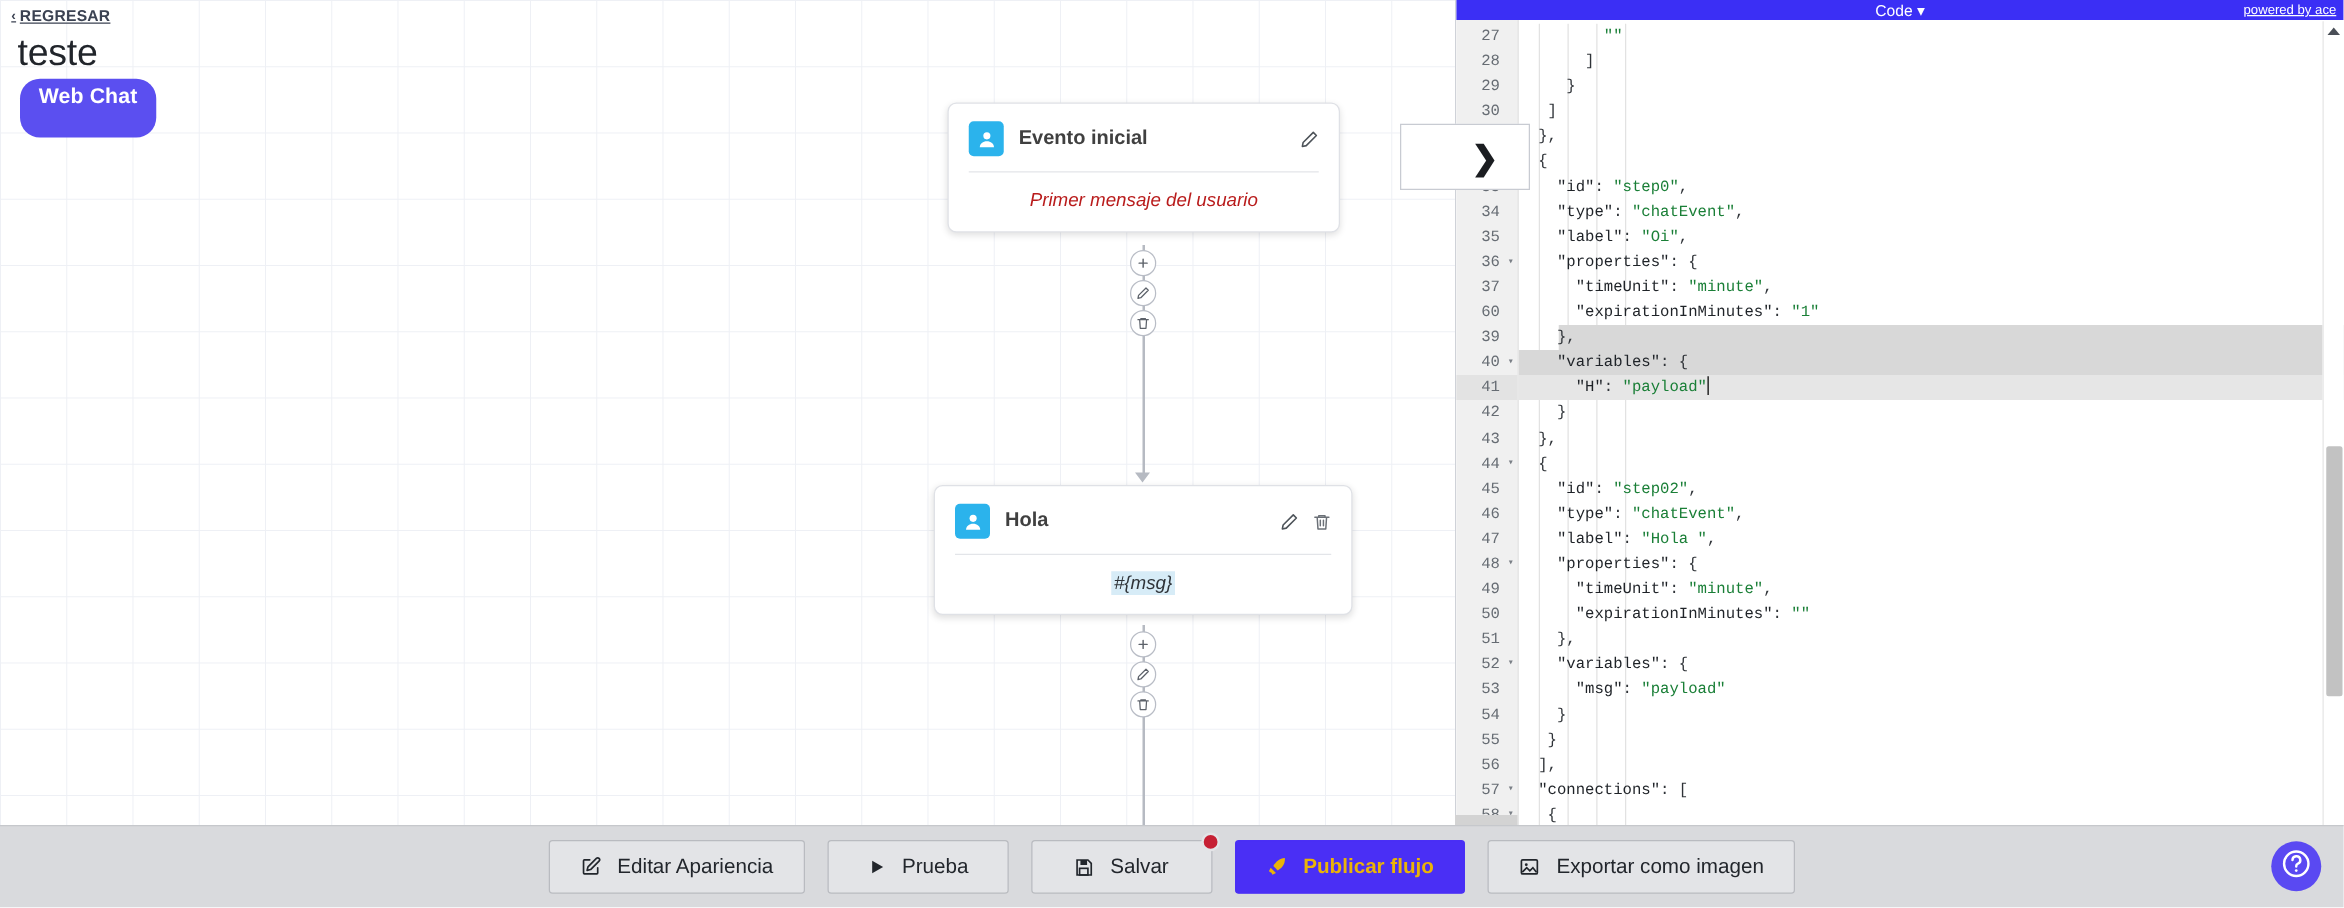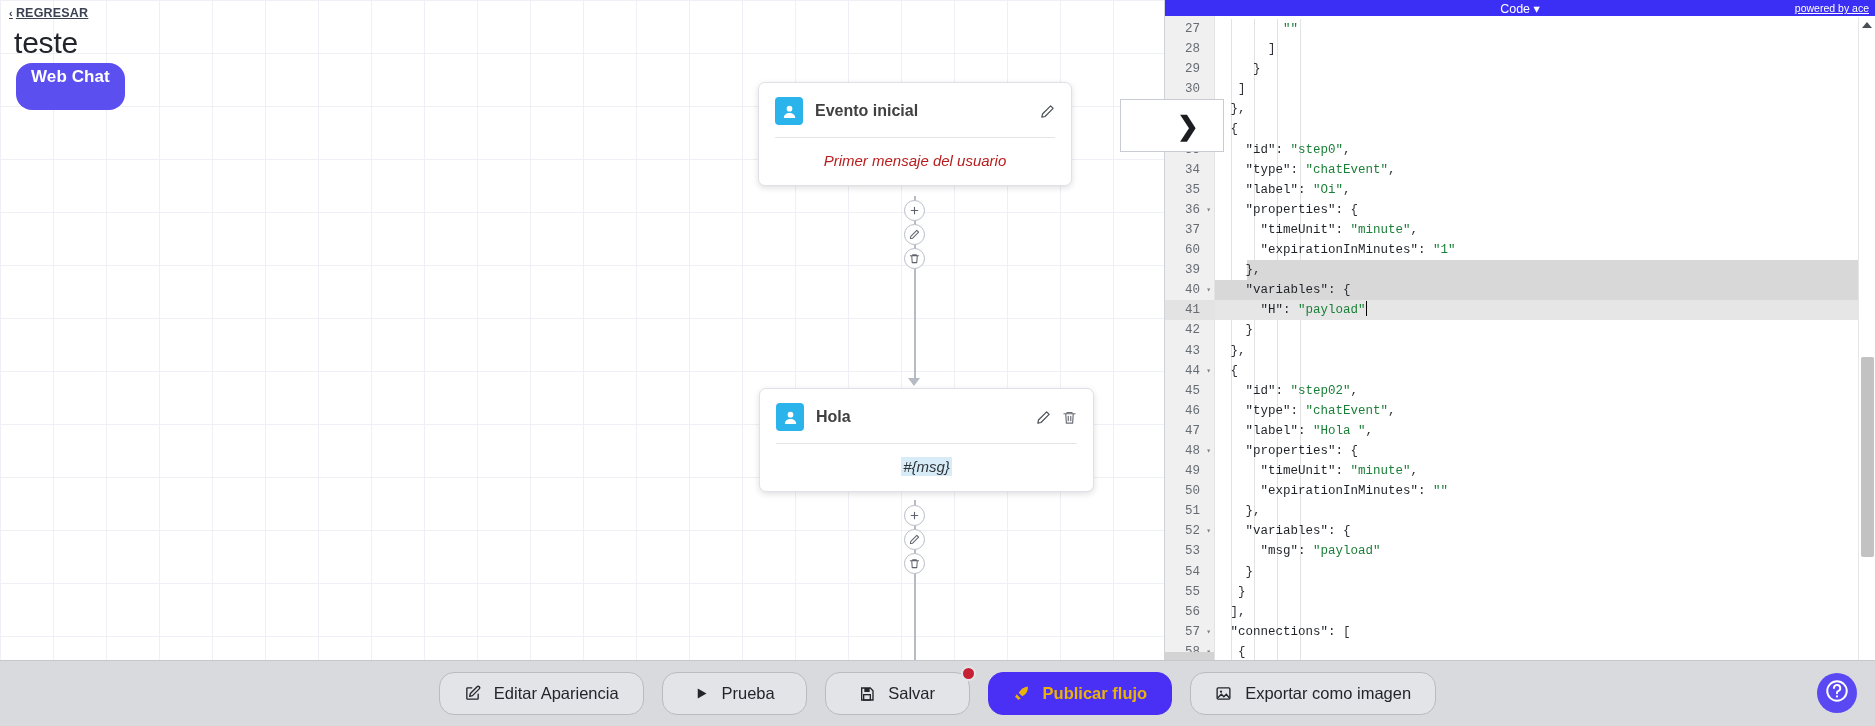--- a/index.html
+++ b/index.html
@@ -71,21 +71,21 @@
     padding: 14px 16px 16px;
     text-align: center;
     font-size: 15px;
     font-style: italic;
     color: #b91c1c;
   }
   .node-body.var { color: #2f3338; }
   .var-chip { background: #d7ecf7; padding: 1px 2px; }
 
   #node-initial { left: 758px; top: 82px; width: 314px; }
-  #node-hola    { left: 747px; top: 388px; width: 335px; margin-left: 12px; }
+  #node-hola    { left: 747px; top: 388px; width: 335px; }
 
   
   .conn-line {
     position: absolute; width: 2px; background: #b6bac2;
   }
   .conn-arrow {
     position: absolute; width: 0; height: 0;
     border-left: 6px solid transparent;
     border-right: 6px solid transparent;
     border-top: 8px solid #b6bac2;
@@ -217,21 +217,21 @@
     display: flex; align-items: center; justify-content: center;
     gap: 18px;
     border-top: 1px solid #c6c8cc;
   }
   .tb-btn {
     position: relative;
     height: 43px;
     min-width: 145px;
     background: #e3e4e7;
     border: 1px solid #b9bbc0;
-    border-radius: 15px;
+    border-radius: 3px;
     display: flex; align-items: center; justify-content: center;
     gap: 13px;
     padding: 0 24px;
     font-size: 16.5px; color: #22262c;
     cursor: pointer;
   }
   .tb-btn.primary {
     background: #4a2ff5; border-color: #4a2ff5; color: #eab308; font-weight: 700;
   }
   .tb-badge {

